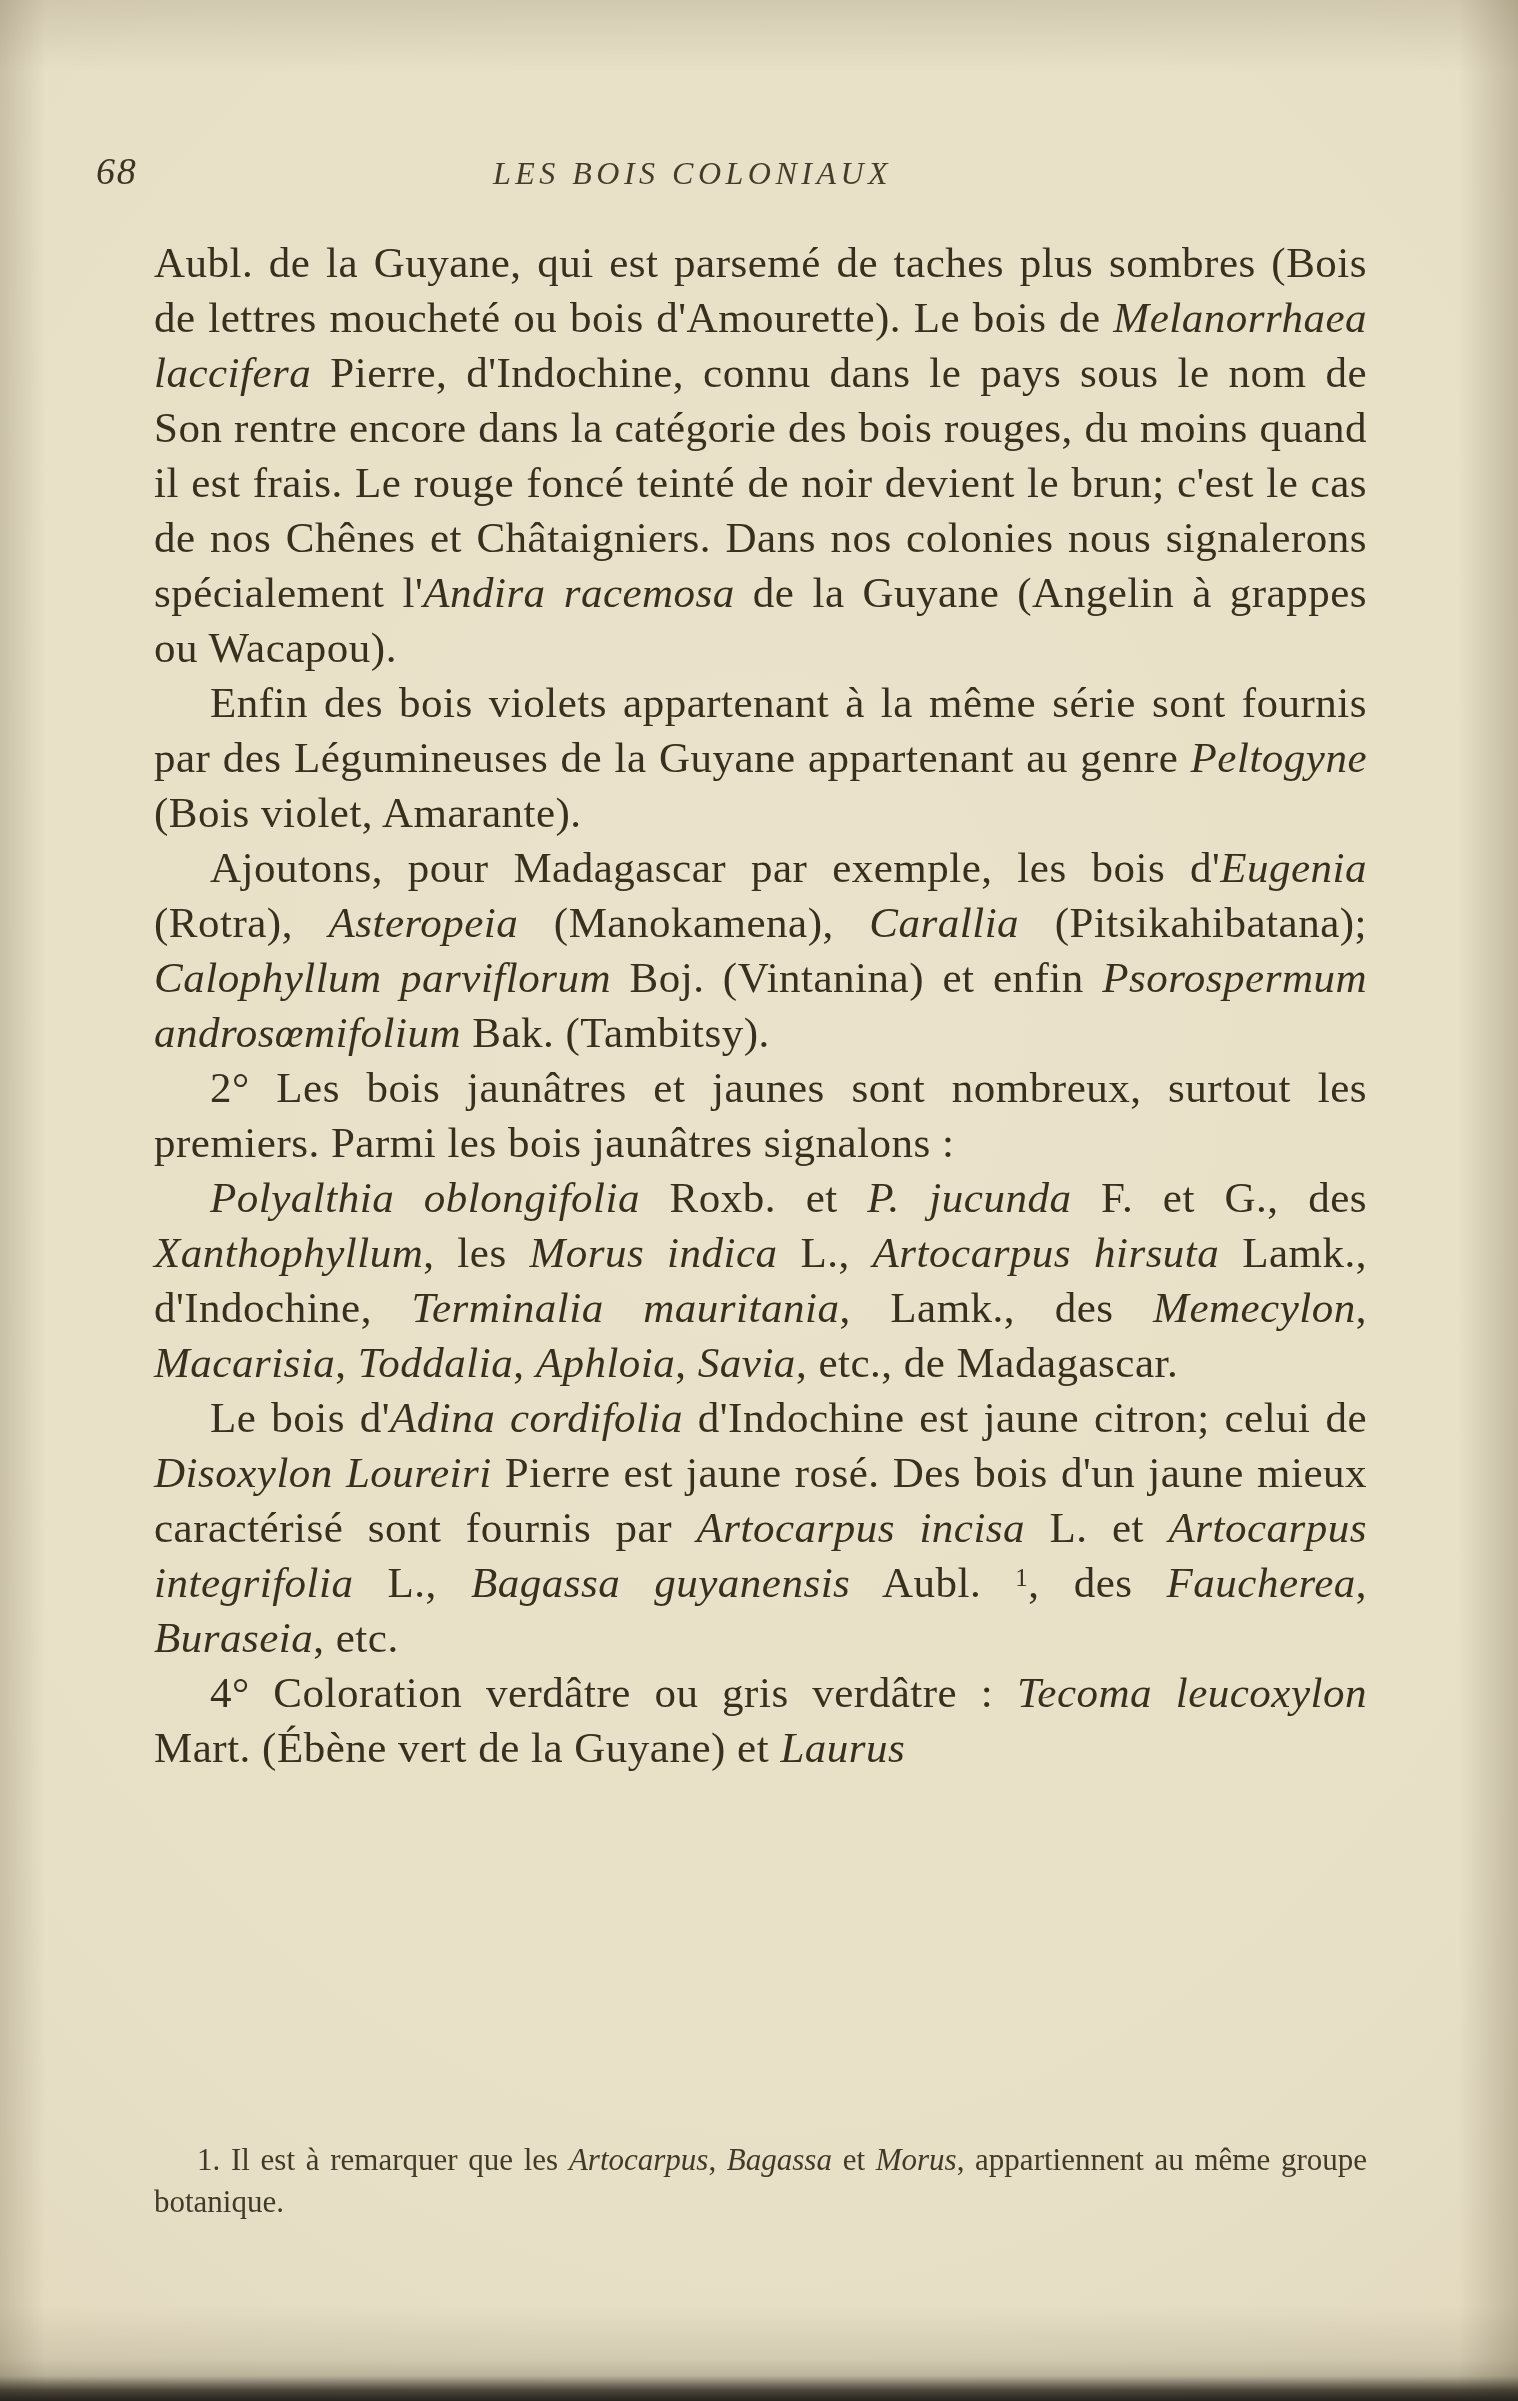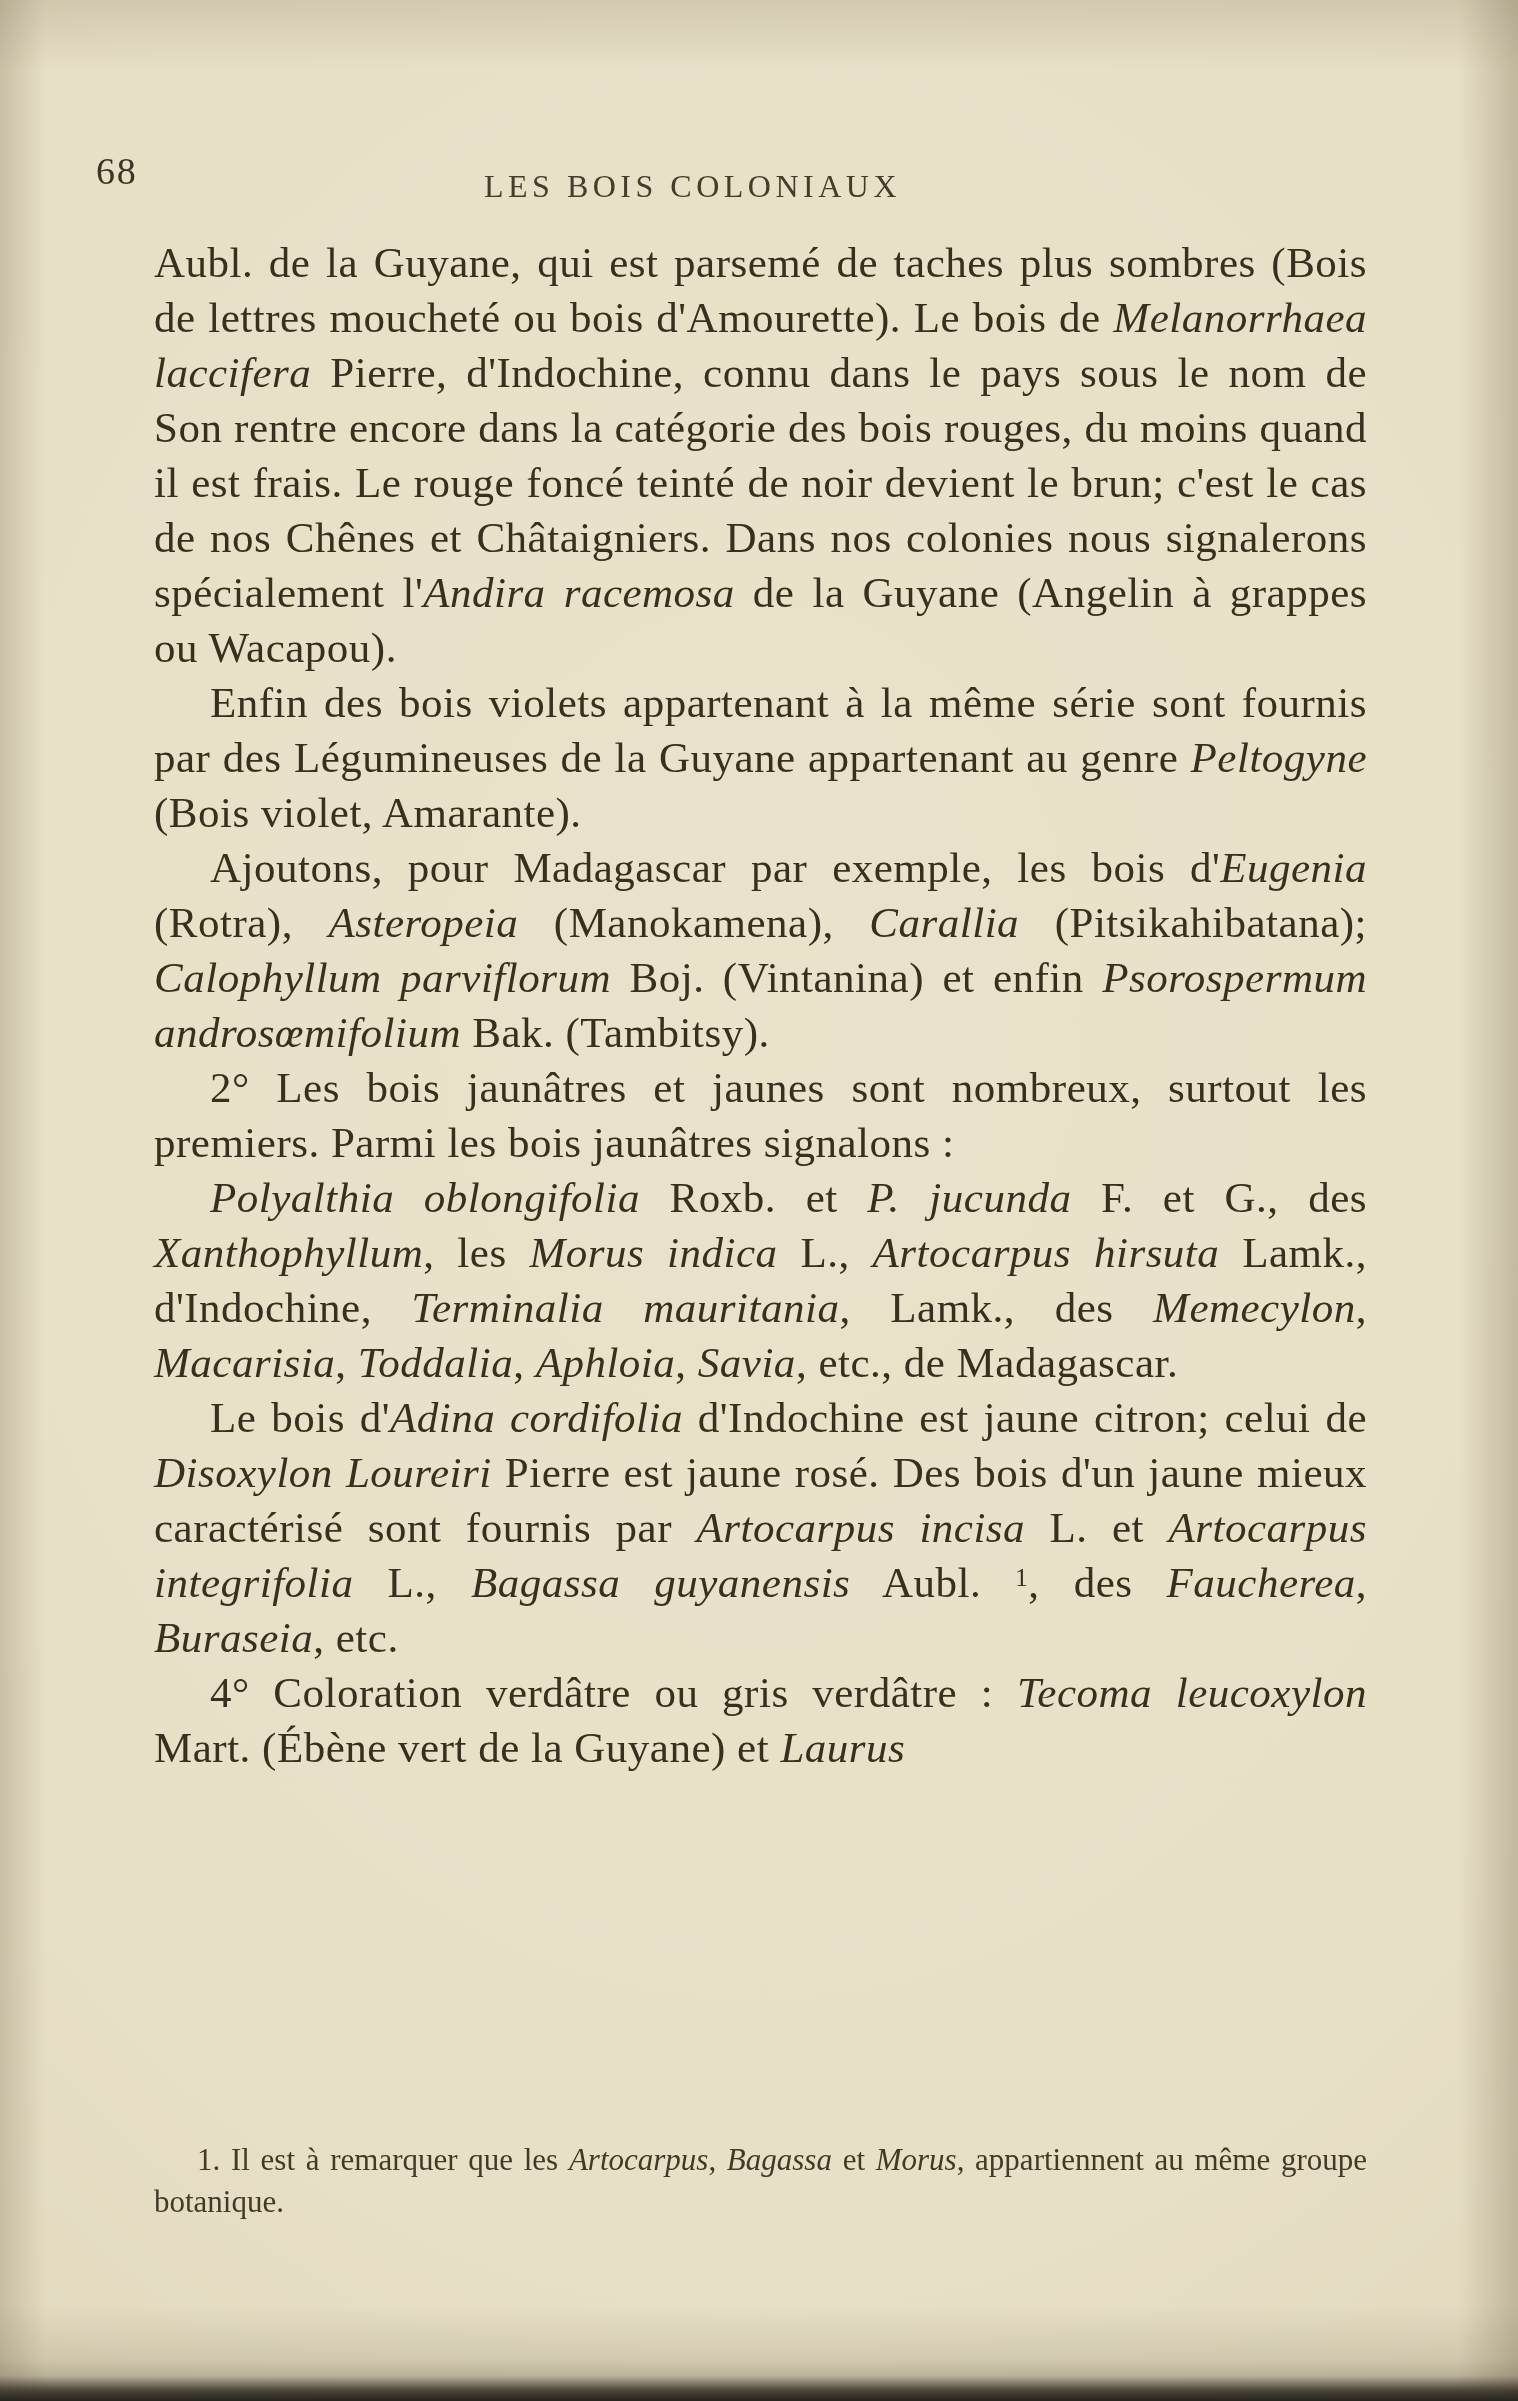--- a/index.html
+++ b/index.html
@@ -21,34 +21,35 @@
       linear-gradient(to bottom, rgba(94,82,56,0.16) 0%, rgba(94,82,56,0) 3%, rgba(94,82,56,0) 96%, rgba(70,60,38,0.22) 100%),
       radial-gradient(ellipse 130% 105% at 50% 42%, var(--paper, #eae2ca) 0%, #e7dfc6 50%, #ded4b8 84%, #d1c6a6 100%);
   }
 
   .header {
     position: absolute;
     top: 149px;
     left: 0;
     width: 1385px;
     height: 51px;
+    font-style: italic;
   }
   .page-number {
     position: absolute;
     left: 96px;
     top: 0;
     font-size: 38px;
     letter-spacing: 1.8px;
     color: #3c3524;
   }
   .running-title {
     position: absolute;
     left: 0;
     width: 100%;
-    top: 19px;
+    top: 6px;
     text-align: center;
     font-size: 32px;
     letter-spacing: 4.5px;
     color: #453d2b;
   }
 
   .body-text {
     position: absolute;
     top: 235px;
     left: 154px;

